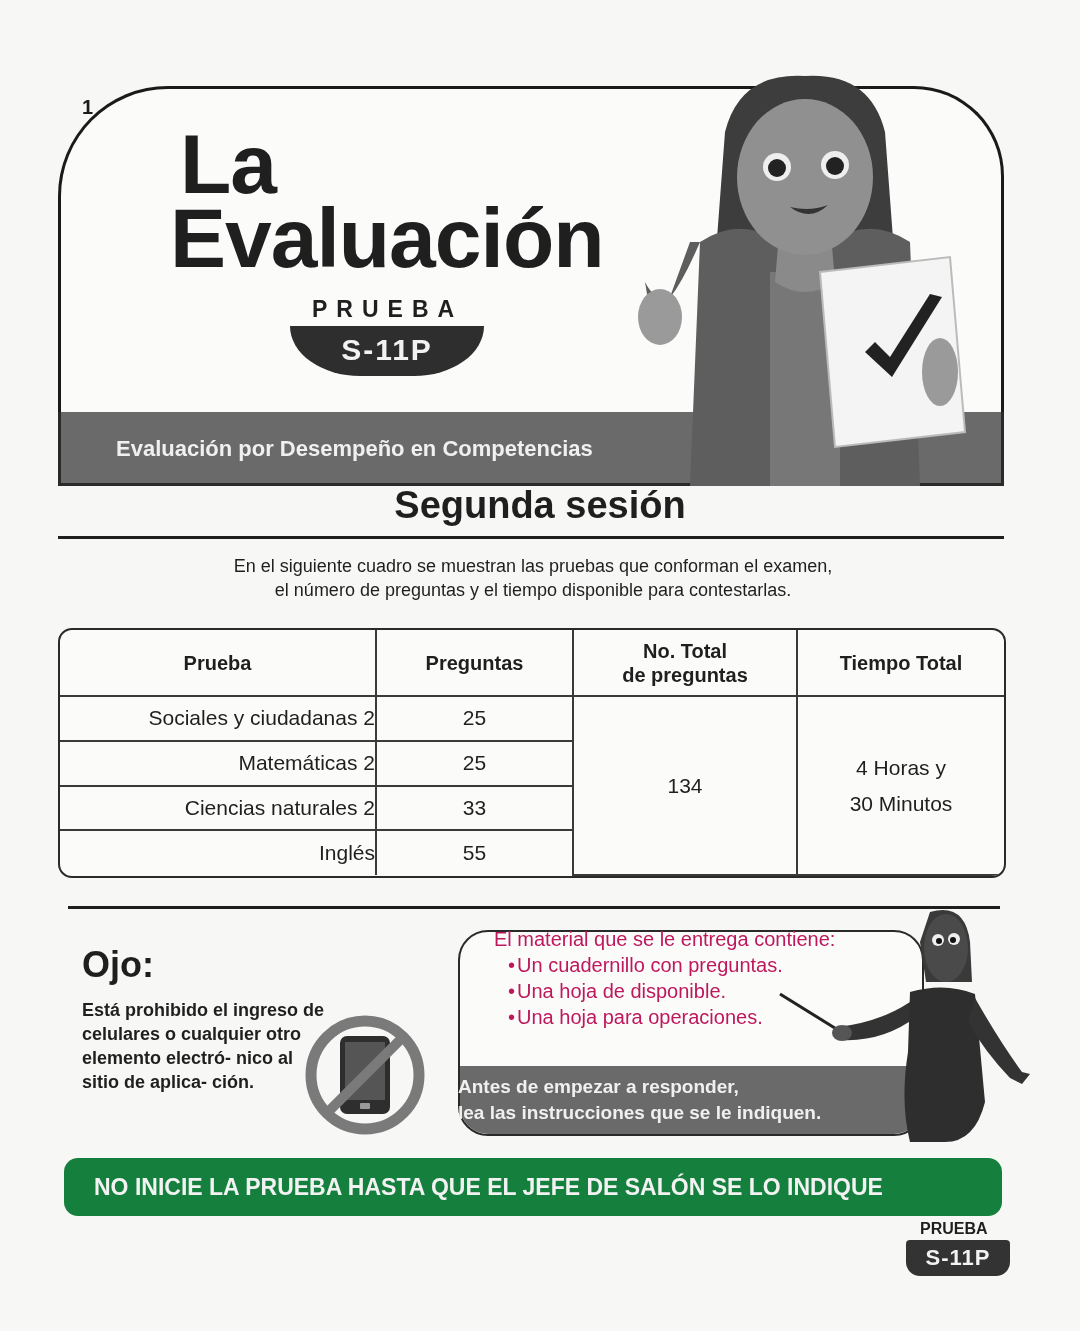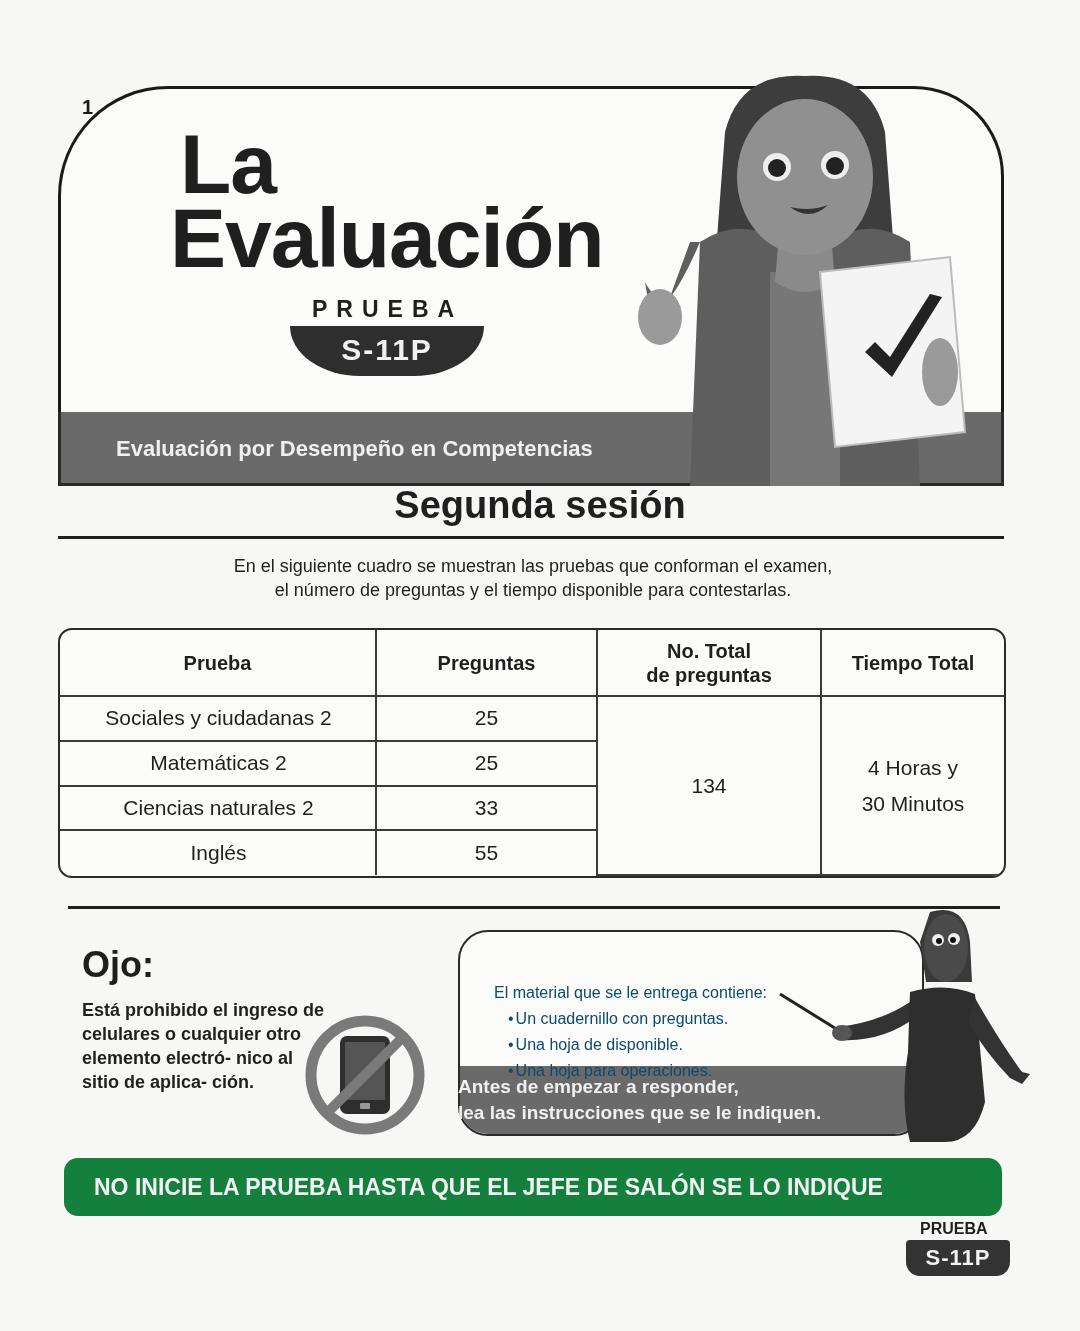--- a/index.html
+++ b/index.html
@@ -36,39 +36,39 @@
   .intro { position: absolute; left: 0; width: 1066px; top: 554px; text-align: center; font-size: 18px; line-height: 24px; color: #1f1f1f; }
 
   
   .table-wrap {
     position: absolute; left: 58px; top: 628px; width: 948px; height: 250px;
     border: 2px solid #2a2a2a; border-radius: 14px; overflow: hidden; background: #fbfbfa;
   }
   table { border-collapse: collapse; width: 100%; height: 100%; }
   th, td { border: 2px solid #3a3a3a; font-size: 21px; color: #1f1f1f; }
   th { font-weight: bold; height: 66px; text-align: center; font-size: 20px; line-height: 24px; }
-  td.name { text-align: center; padding-left: 2px; height: 43px; }
+  td.name { text-align: right; padding-left: 2px; height: 43px; }
   td.num { text-align: center; }
   td.merged { text-align: center; vertical-align: middle; line-height: 36px; }
   tr > *:first-child { border-left: none; }
   tr > *:last-child { border-right: none; }
   thead tr > * { border-top: none; }
   tbody tr:last-child > * { border-bottom: none; }
 
   
   .ojo-title { position: absolute; left: 82px; top: 944px; font-size: 36px; font-weight: bold; color: #1f1f1f; }
   .ojo-text { position: absolute; left: 82px; top: 998px; width: 250px; font-size: 18px; font-weight: bold; line-height: 24px; color: #1f1f1f; }
   .no-phone { position: absolute; left: 304px; top: 1014px; width: 122px; height: 122px; }
 
   
   .material-box {
     position: absolute; left: 458px; top: 930px; width: 466px; height: 206px;
     border: 2px solid #2a2a2a; border-radius: 30px; background: #fbfbfa; overflow: hidden;
   }
-  .material-text { position: absolute; left: 494px; top: 980px; font-size: 16px; line-height: 26px; color: #0c4a6e; }
+  .material-text { position: absolute; left: 494px; top: 926px; font-size: 20px; line-height: 26px; color: #be185d; }
   .material-text li { list-style: none; padding-left: 14px; }
   .material-text li::before { content: "•"; margin-right: 2px; }
   .material-band {
     position: absolute; left: 0; bottom: 0; width: 100%; height: 68px; background: #6a6a6a;
   }
   .material-band-text { position: absolute; left: 458px; width: 466px; top: 1074px; text-align: left; font-size: 19px; font-weight: bold; line-height: 26px; color: #f0f0f0; }
   .teacher { position: absolute; left: 760px; top: 902px; width: 280px; height: 240px; }
 
   
   .warning-banner {
@@ -132,21 +132,21 @@
 <div class="intro">
   <div>En el siguiente cuadro se muestran las pruebas que conforman el examen,</div>
   <div>el número de preguntas y el tiempo disponible para contestarlas.</div>
 </div>
 
 <div class="table-wrap">
   <table>
     <thead>
       <tr>
         <th style="width:316px;">Prueba</th>
-        <th style="width:221px;">Preguntas</th>
+        <th style="width:197px;">Preguntas</th>
         <th style="width:224px;">
           <div>No. Total</div>
           <div>de preguntas</div>
         </th>
         <th>Tiempo Total</th>
       </tr>
     </thead>
     <tbody>
       <tr>
         <td class="name">Sociales y ciudadanas 2</td>

